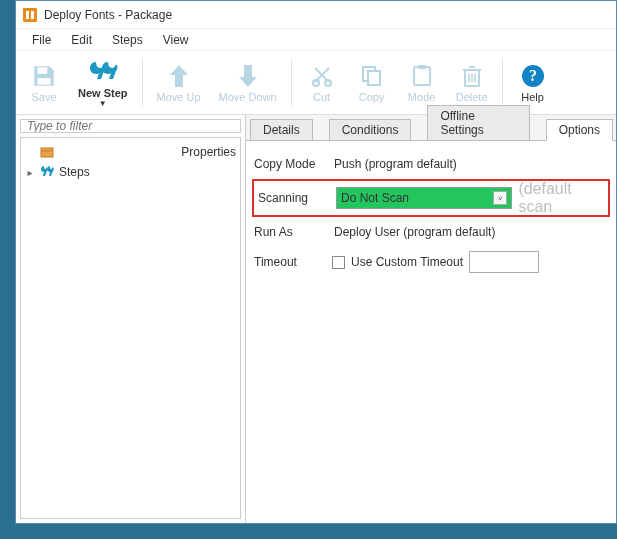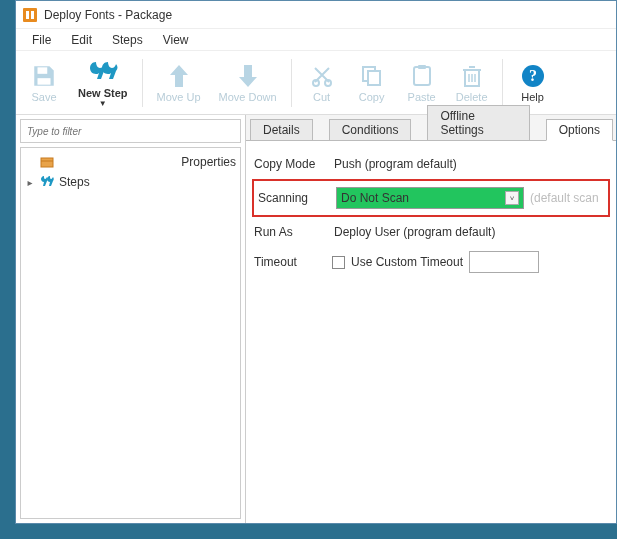--- a/index.html
+++ b/index.html
@@ -83,25 +83,25 @@
     display: flex;
     min-height: 0;
   }
   .left {
     width: 230px;
     border-right: 1px solid #ccc;
     display: flex;
     flex-direction: column;
   }
   .filter {
-    height: 24px;
+    height: 14px;
     border: 1px solid #ccc;
     margin: 4px;
     padding: 2px 6px;
-    font-size: 10px;
+    font-size: 12px;
     color: #888;
     width: calc(100% - 8px);
     background: #fff;
     font-style: italic;
   }
   .tree {
     flex: 1;
     border: 1px solid #ccc;
     margin: 0 4px 4px 4px;
     padding: 4px 0;
@@ -189,21 +189,21 @@
     align-items: center;
     padding: 0 4px;
     justify-content: space-between;
     font-size: 12px;
   }
   .dropdown .dd-caret {
     width: 14px; height: 14px; border:1px solid #aaa;
     display:flex; align-items:center; justify-content:center;
     font-size: 8px; color:#555; background:#f5f5f5;
   }
-  .hint { color: #bdbdbd; font-size: 12px; }
+  .hint { color: #bdbdbd; font-size: 16px; }
   .highlight-box {
     border: 2px solid #d9312a;
     padding: 2px 4px;
     margin: 0 6px;
   }
   .checkbox {
     display: flex; align-items: center; gap: 6px;
   }
   .checkbox .cb {
     width: 13px; height: 13px; border: 1px solid #888; background:#fff;
@@ -293,21 +293,21 @@
       </span>
       <span class="tlabel">Copy</span>
     </div>
     <div class="tool disabled">
       <span class="ticon">
         <svg width="22" height="24" viewBox="0 0 22 24">
             <rect x="3" y="3" width="16" height="18" rx="2" fill="none" stroke="#b8d5e4" stroke-width="2"></rect>
             <rect x="7" y="1" width="8" height="4" rx="1" fill="#b8d5e4"></rect>
           </svg>
       </span>
-      <span class="tlabel">Paste</span>
+      <span class="tlabel">Mode</span>
     </div>
     <div class="tool disabled">
       <span class="ticon">
         <svg width="22" height="24" viewBox="0 0 22 24">
             <rect x="4" y="6" width="14" height="16" fill="none" stroke="#b8d5e4" stroke-width="2"></rect>
             <path d="M2 6h18M8 3h6" stroke="#b8d5e4" stroke-width="2"></path>
             <path d="M8 10v8M11 10v8M14 10v8" stroke="#b8d5e4" stroke-width="1.5"></path>
           </svg>
       </span>
       <span class="tlabel">Delete</span>

